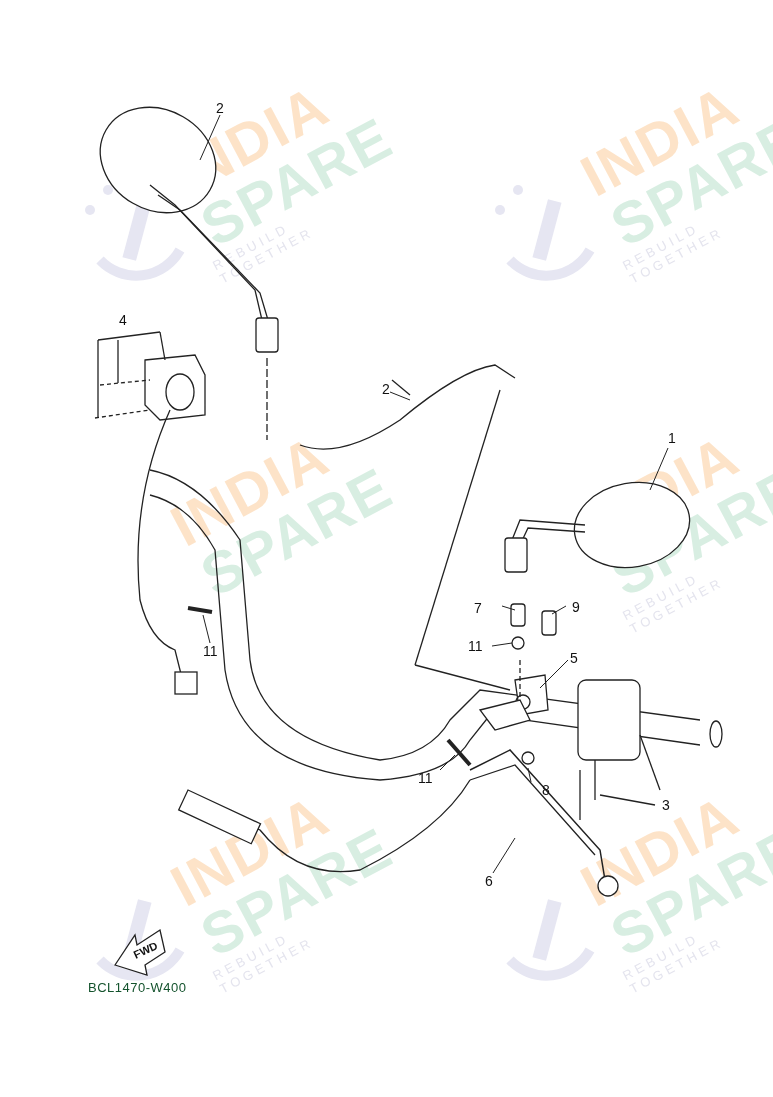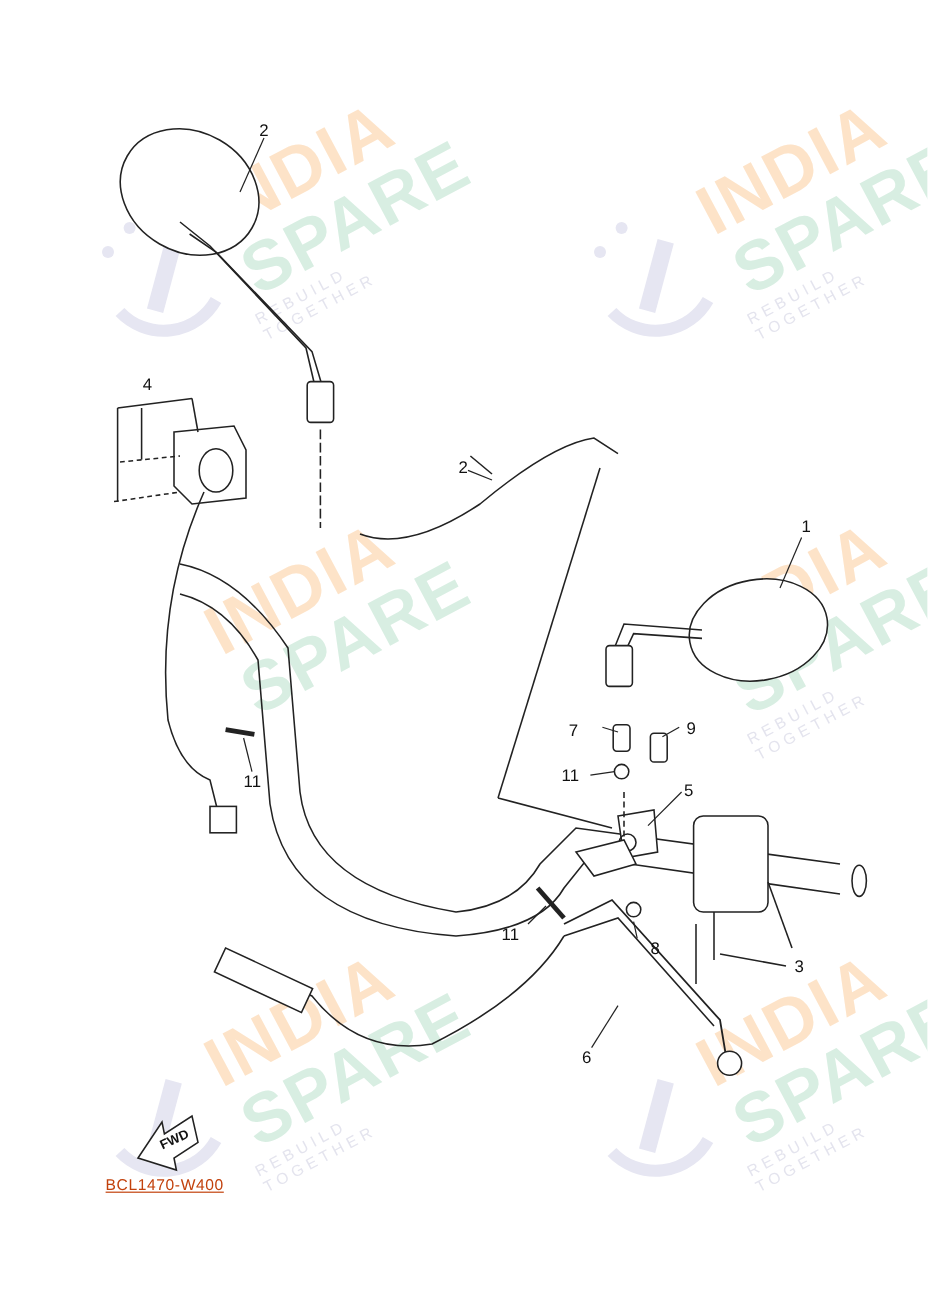--- a/index.html
+++ b/index.html
@@ -3,21 +3,21 @@
 <meta charset="utf-8">
 <style>
   html,body{margin:0;padding:0;background:#fff;}
   #canvas{position:relative;width:773px;height:1097px;overflow:hidden;background:#fff;font-family:"Liberation Sans",sans-serif;}
   svg{position:absolute;left:0;top:0;}
   .wm{position:absolute;pointer-events:none;}
   .wm-india{position:absolute;font-weight:bold;font-size:58px;color:#fde3c8;letter-spacing:2px;transform:rotate(-28deg);transform-origin:left top;}
   .wm-spare{position:absolute;font-weight:bold;font-size:58px;color:#d8eee2;letter-spacing:2px;transform:rotate(-28deg);transform-origin:left top;}
   .wm-tag{position:absolute;font-size:13px;color:#e4e4ee;letter-spacing:4px;transform:rotate(-28deg);transform-origin:left top;}
   .callout{position:absolute;font-size:14px;color:#111;}
-  .code{position:absolute;left:88px;top:980px;font-size:13px;color:#c2410c;letter-spacing:0.5px;text-decoration:underline;}
+  .code{position:absolute;left:88px;top:980px;font-size:13px;color:#14532d;letter-spacing:0.5px;}
 </style>
 </head>
 <body>
 
 <div id="canvas">
 
   <div class="wm" style="left:80px;top:60px;">
     <svg width="120" height="120" style="left:0;top:110px;position:absolute">
         <path d="M20 90 A50 50 0 0 0 100 80" stroke="#e6e6f2" stroke-width="10" fill="none"></path>
         <rect x="50" y="30" width="14" height="60" fill="#e6e6f2" transform="rotate(15 57 60)"></rect>

